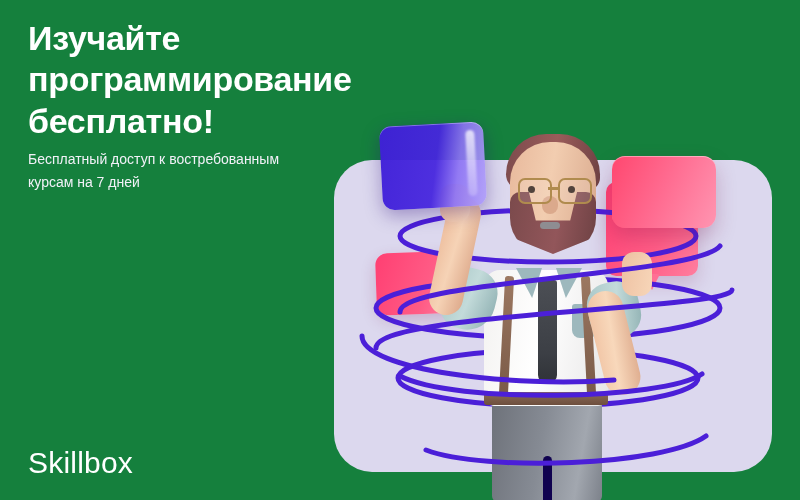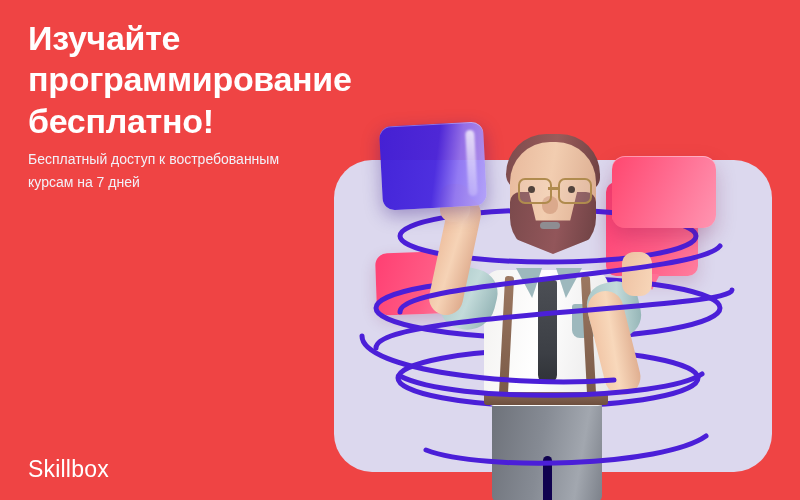--- a/index.html
+++ b/index.html
@@ -5,21 +5,21 @@
   html, body {
     margin: 0;
     padding: 0;
     background: #ffffff;
   }
   .banner {
     position: relative;
     width: 800px;
     height: 500px;
     overflow: hidden;
-    background: #ef4444;
+    background: #15803d;
     font-family: "Liberation Sans", "DejaVu Sans", sans-serif;
   }
 
   
   .headline {
     position: absolute;
     left: 28px;
     top: 18px;
     width: 330px;
     margin: 0;
@@ -36,23 +36,23 @@
     width: 260px;
     margin: 0;
     color: #f2f1f8;
     font-size: 14px;
     font-weight: 400;
     line-height: 1.62;
   }
   .logo {
     position: absolute;
     left: 28px;
-    top: 458px;
+    top: 448px;
     color: #ffffff;
-    font-size: 23px;
+    font-size: 30px;
     font-weight: 300;
     letter-spacing: 0.2px;
     line-height: 1;
   }
 
   
   .panel {
     position: absolute;
     left: 334px;
     top: 160px;

